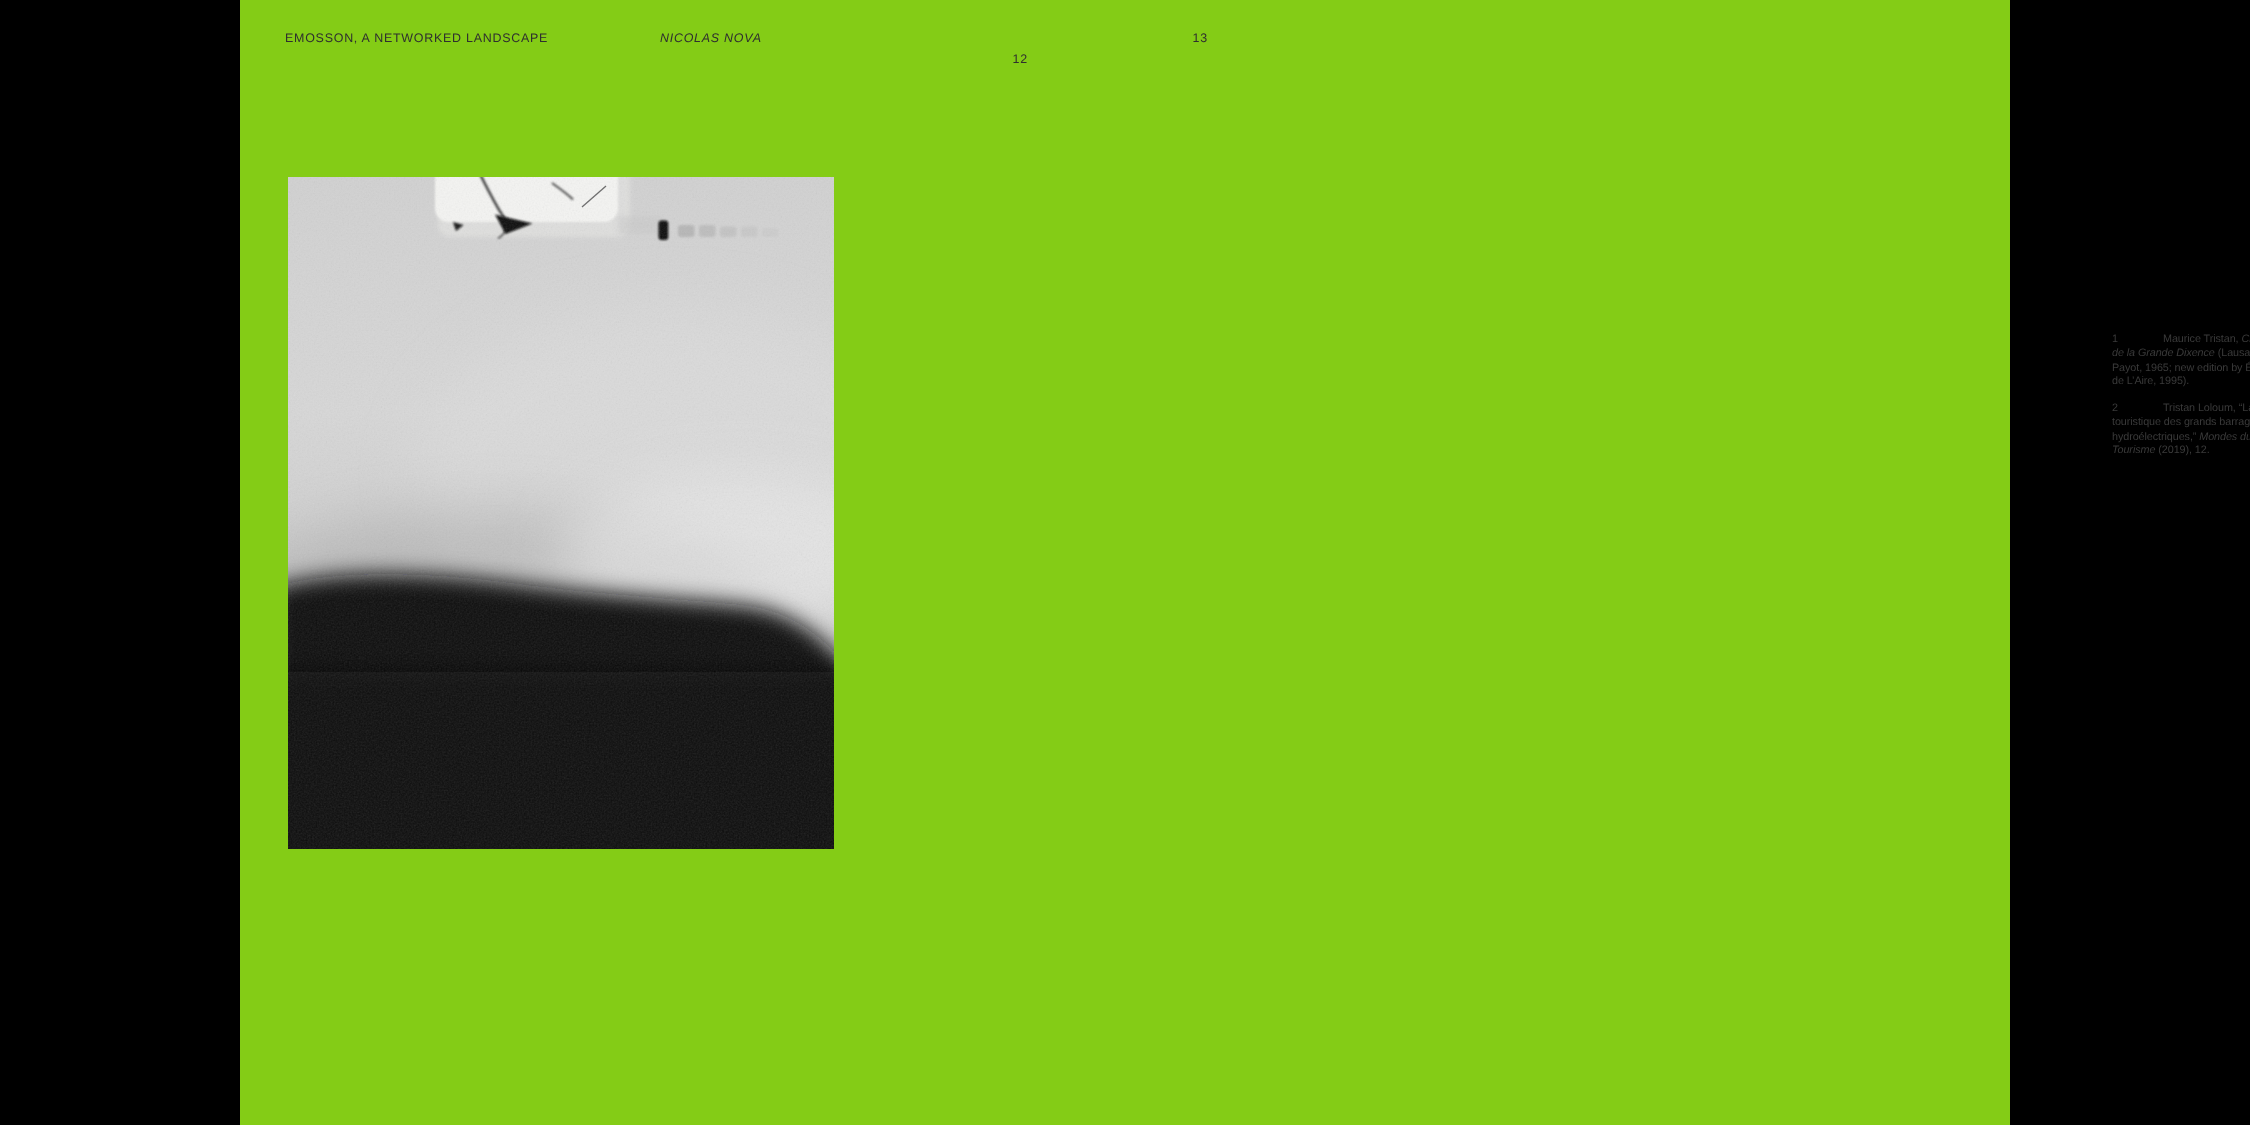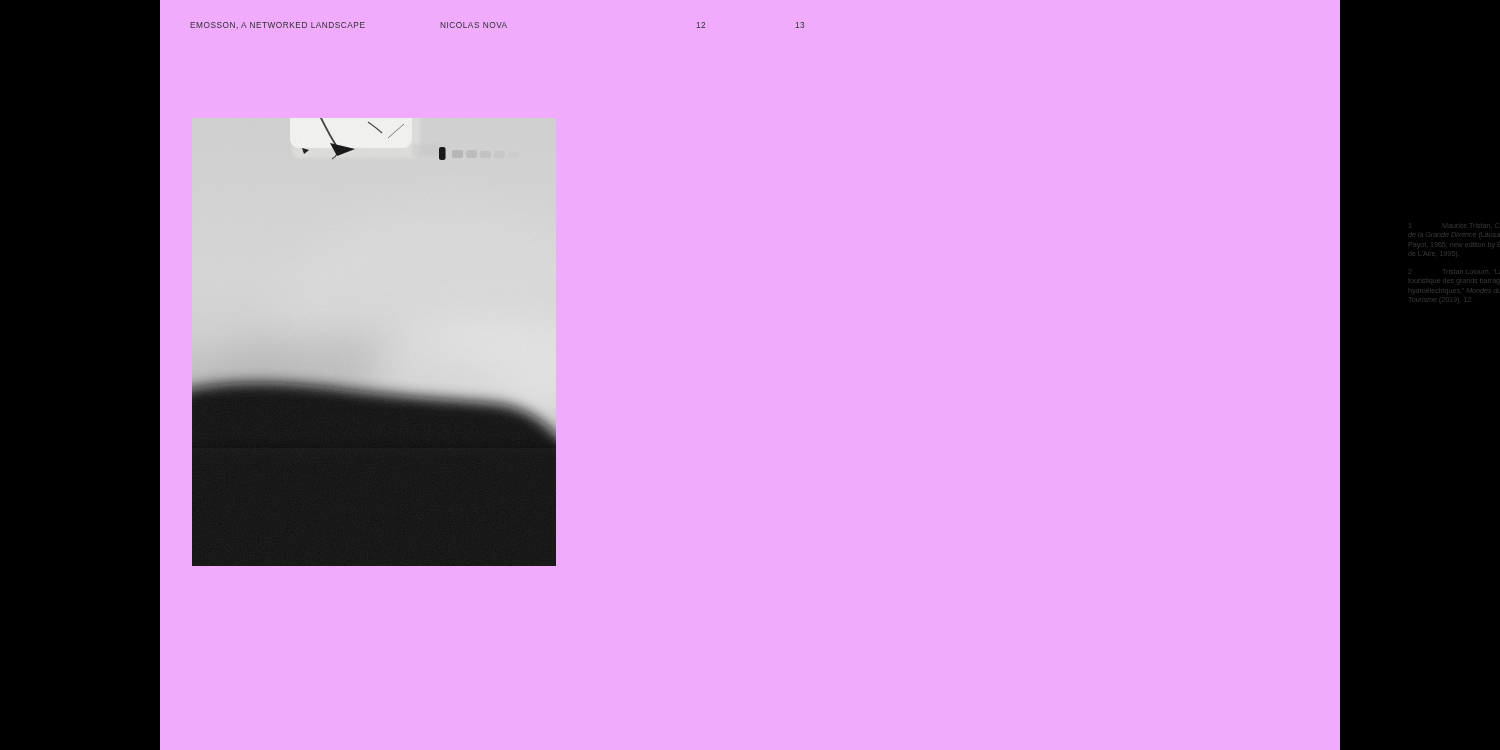--- a/index.html
+++ b/index.html
@@ -2,29 +2,29 @@
 <html><head>
 <meta charset="utf-8">
 <style>
   html,body{margin:0;padding:0;}
   body{
     width:1500px;height:750px;overflow:hidden;
     background:#000;
     font-family:"Liberation Sans","DejaVu Sans",sans-serif;
   }
   .stage{position:relative;width:1500px;height:750px;background:#000;}
-  .spread{position:absolute;left:160px;top:0;width:1180px;height:750px;background:#f0abfc;}
+  .spread{position:absolute;left:160px;top:0;width:1180px;height:750px;background:#84cc16;}
   .page{position:absolute;top:0;height:750px;}
   .page-left{left:0;width:590px;}
   .page-right{left:590px;width:590px;}
 
   .hdr{position:absolute;top:20px;font-size:8.3px;letter-spacing:.5px;color:#2f2f2f;white-space:pre;}
   .hdr-title{left:30px;}
-  .hdr-author{left:280px;}
-  .hdr-pgl{left:536px;}
+  .hdr-author{left:280px;font-style:italic;}
+  .hdr-pgl{left:515px;margin-top:14px;}
   .hdr-pgr{left:635px;}
 
   .photo{position:absolute;left:32px;top:118px;width:364px;height:448px;overflow:hidden;}
   .photo svg{display:block;}
 
   .fncol{position:absolute;left:658px;top:221px;width:132px;
     font-size:7.2px;line-height:9.3px;color:#3a3a3a;letter-spacing:-0.05px;}
   .footnote{white-space:pre;margin:0 0 9px 0;}
   .fn-num{display:inline-block;width:34px;}
   .it{font-style:italic;}

